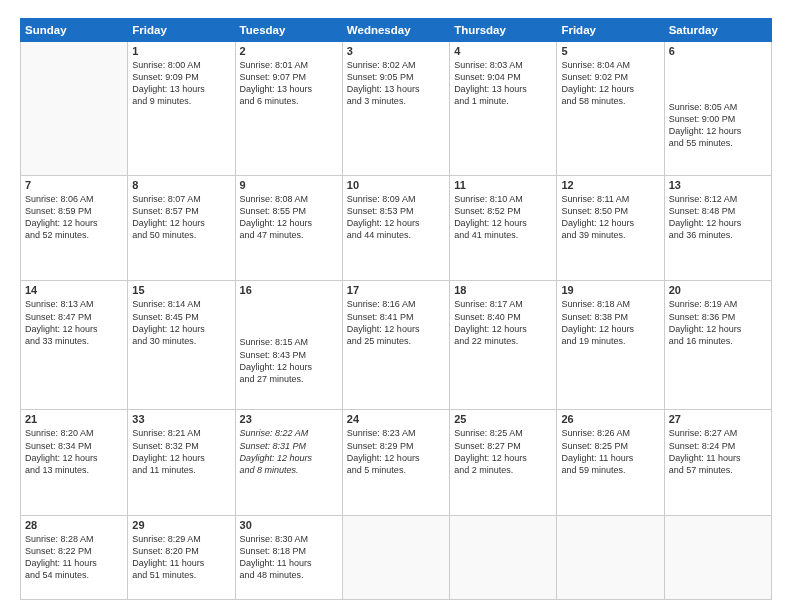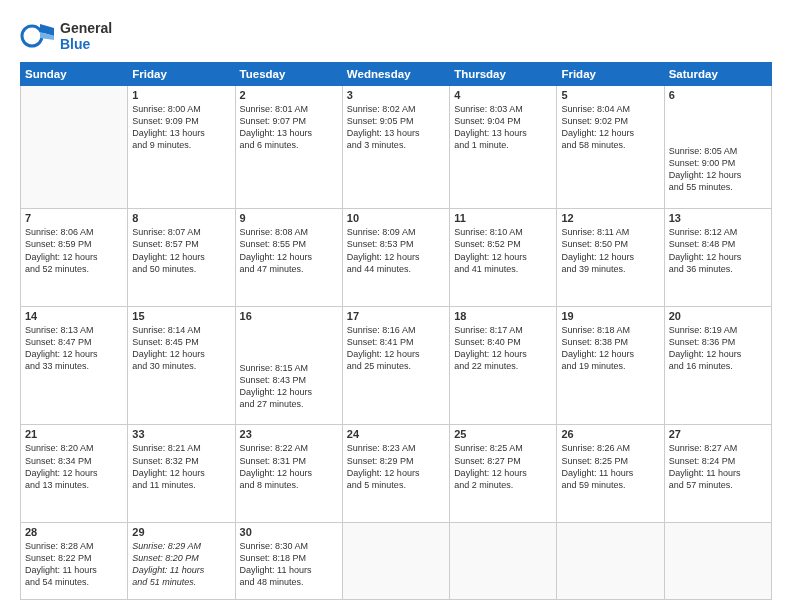--- a/index.html
+++ b/index.html
@@ -80,37 +80,20 @@
       background: #f9f9f9;
     }
     .last-row td {
       height: 70px;
     }
   </style>
 </head>
 <body>
 
 <div class="page">
-  <div class="header">
-    <div class="logo">
-        <svg width="36" height="36" viewBox="0 0 36 36">
-          <circle cx="12" cy="18" r="10" fill="none" stroke="#1a6fc4" stroke-width="3"></circle>
-          <polygon points="20,6 34,10 34,18 20,14" fill="#1a6fc4"></polygon>
-          <polygon points="20,14 34,18 34,22 20,20" fill="#74b3e8"></polygon>
-        </svg>
-        <div style="display: flex; flex-direction: column; line-height: 1.15;">
-          <span style="font-size: 14px; font-weight: bold; color: rgb(51, 51, 51);">General</span>
-          <span style="font-size: 14px; font-weight: bold; color: rgb(26, 111, 196);">Blue</span>
-        </div>
-      </div>
-    <div class="title-block">
-      <div class="month-title"></div>
-      <div class="subtitle"></div>
-    </div>
-  </div>
 
   <table class="calendar">
     <thead>
       <tr>
       <th>Sunday</th>
           <th>Friday</th>
           <th>Tuesday</th>
           <th>Wednesday</th>
           <th>Thursday</th>
           <th>Friday</th>
@@ -275,21 +258,21 @@
           </td>
           <td>
             <div class="day-num">33</div>
             <div class="day-info" style="white-space: pre-line;">Sunrise: 8:21 AM
 Sunset: 8:32 PM
 Daylight: 12 hours
 and 11 minutes.</div>
           </td>
           <td>
             <div class="day-num">23</div>
-            <div class="day-info" style="white-space: pre-line;">Sunrise: 8:22 AM
+            <div class="day-info" style="white-space: pre-line; font-style: italic;">Sunrise: 8:22 AM
 Sunset: 8:31 PM
 Daylight: 12 hours
 and 8 minutes.</div>
           </td>
           <td>
             <div class="day-num">24</div>
             <div class="day-info" style="white-space: pre-line;">Sunrise: 8:23 AM
 Sunset: 8:29 PM
 Daylight: 12 hours
 and 5 minutes.</div>
@@ -319,21 +302,21 @@
         <tr class="last-row">
           <td>
             <div class="day-num">28</div>
             <div class="day-info" style="white-space: pre-line;">Sunrise: 8:28 AM
 Sunset: 8:22 PM
 Daylight: 11 hours
 and 54 minutes.</div>
           </td>
           <td>
             <div class="day-num">29</div>
-            <div class="day-info" style="white-space: pre-line; font-style: italic;">Sunrise: 8:29 AM
+            <div class="day-info" style="white-space: pre-line;">Sunrise: 8:29 AM
 Sunset: 8:20 PM
 Daylight: 11 hours
 and 51 minutes.</div>
           </td>
           <td>
             <div class="day-num">30</div>
             <div class="day-info" style="white-space: pre-line;">Sunrise: 8:30 AM
 Sunset: 8:18 PM
 Daylight: 11 hours
 and 48 minutes.</div>

